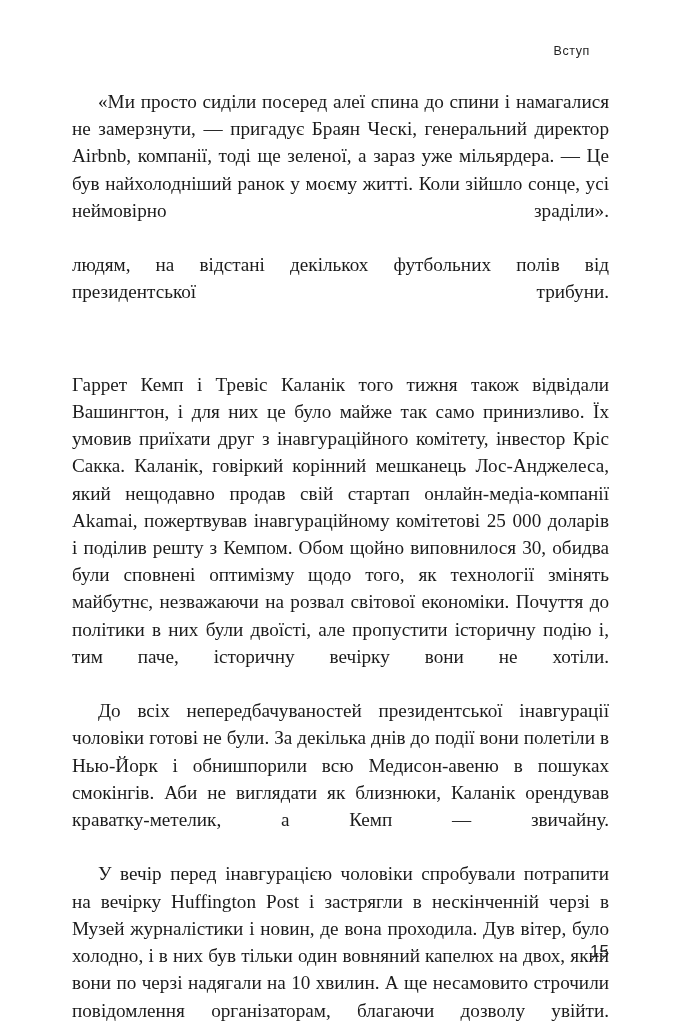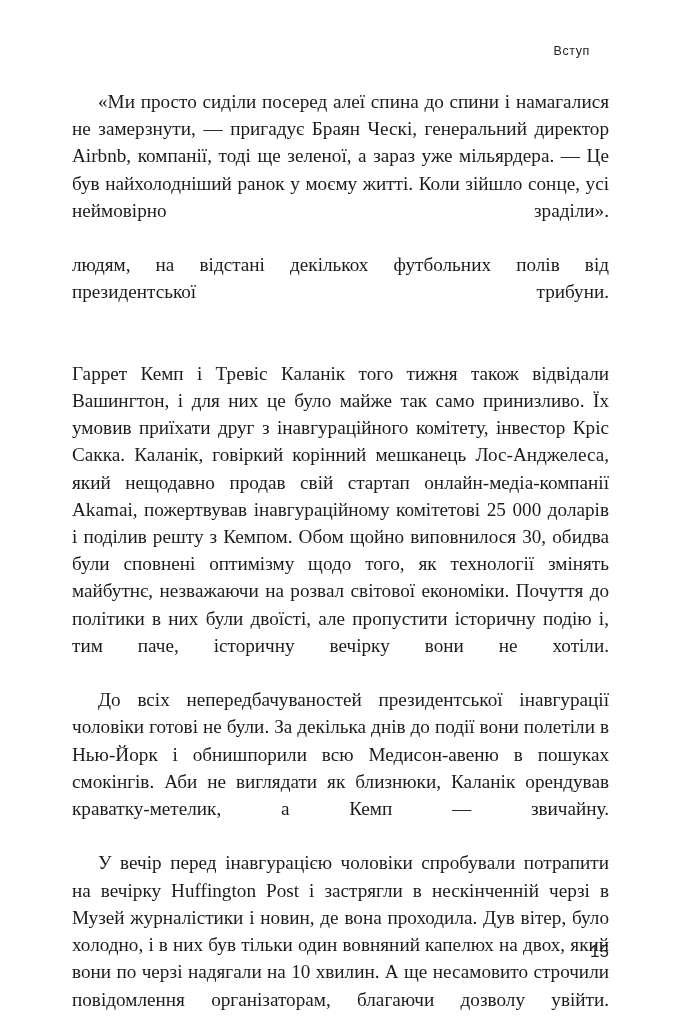--- a/index.html
+++ b/index.html
@@ -61,21 +61,21 @@
   }
 
   
   p.para.cont {
     text-indent: 0;
   }
 
   
   p.para.block-start {
     text-indent: 0;
-    margin-top: 27px;
+    margin-top: 38px;
   }
 
   
   p.para::after {
     content: "";
     display: inline-block;
     width: 100%;
   }
 
   

